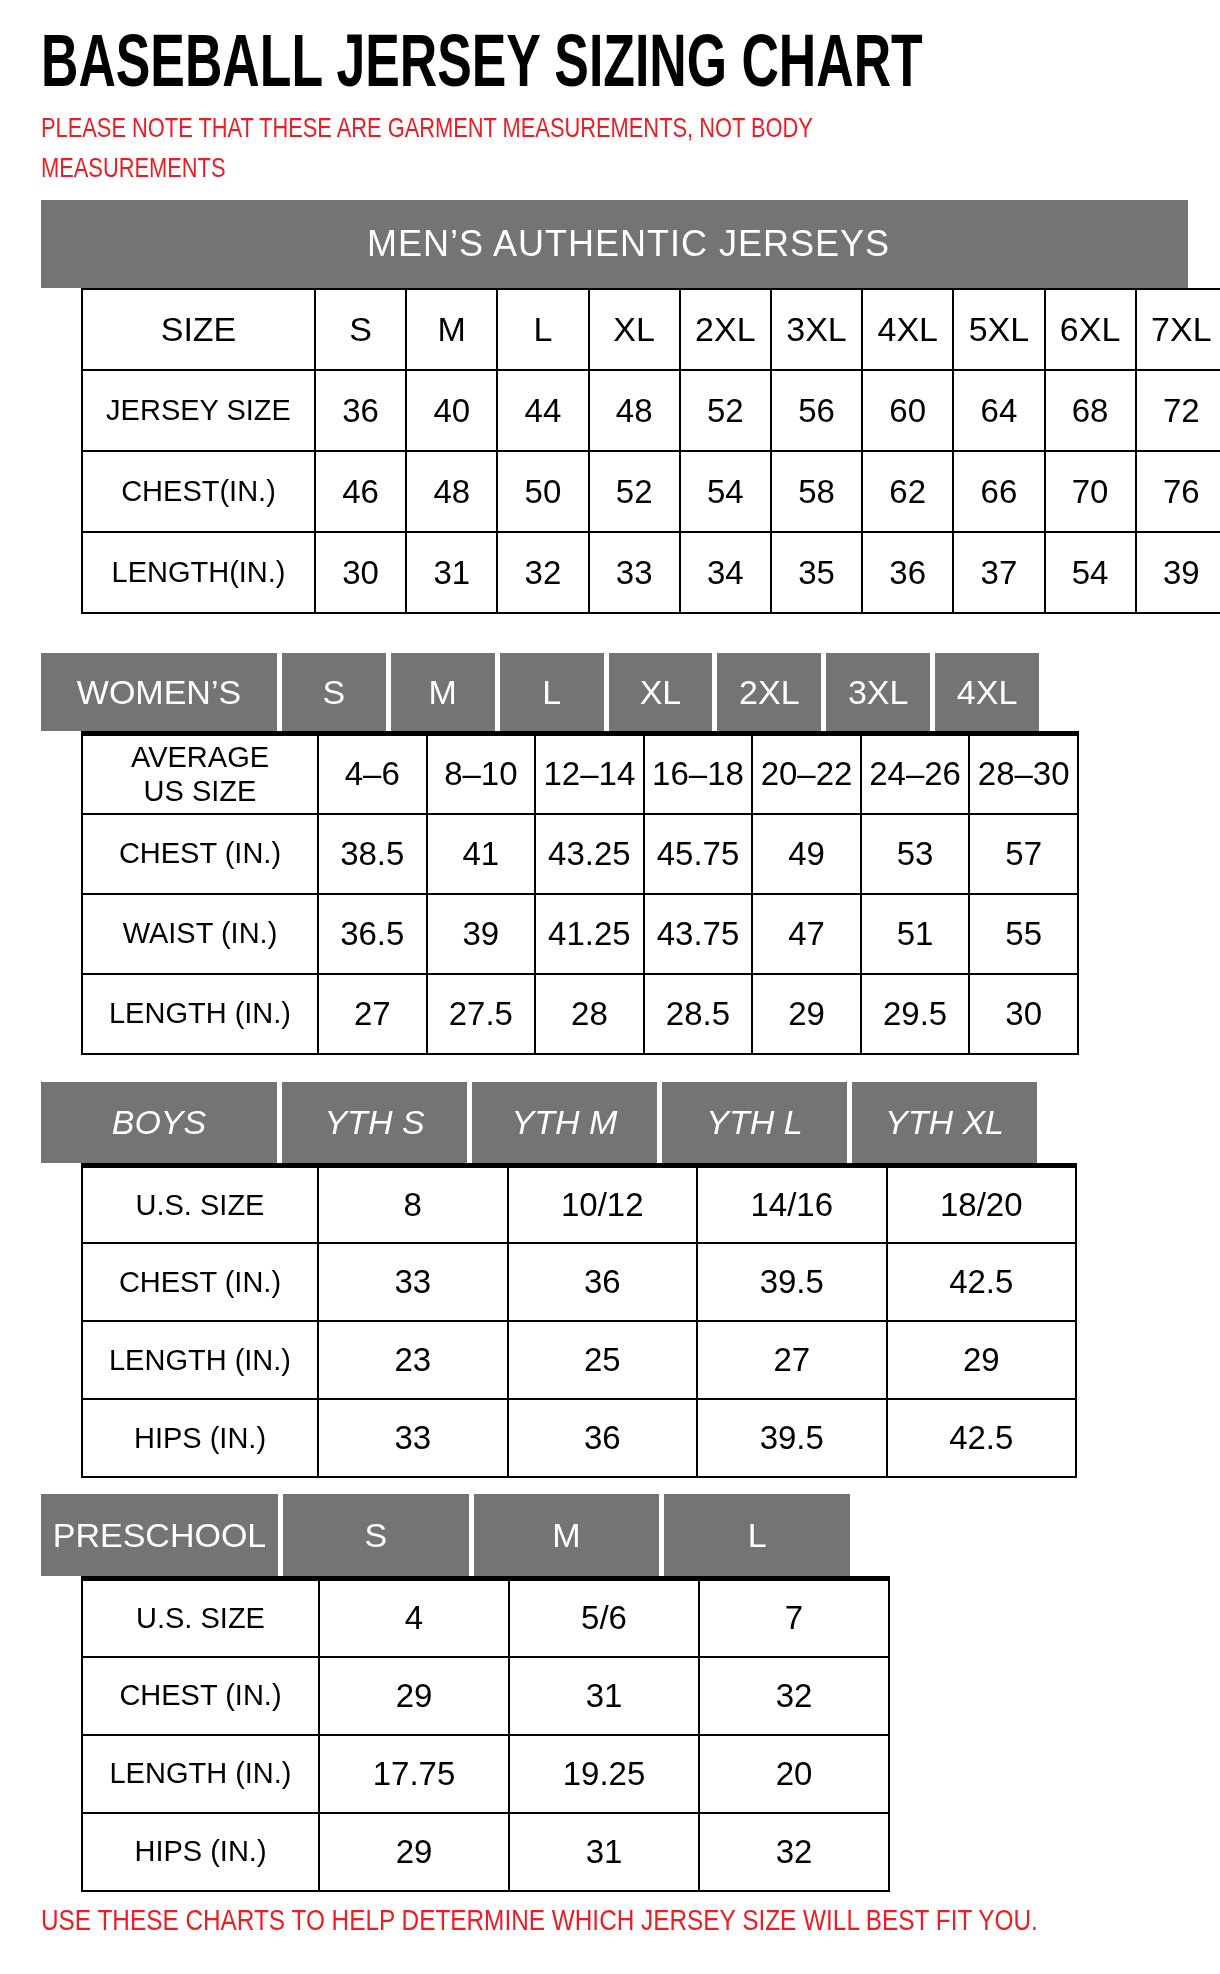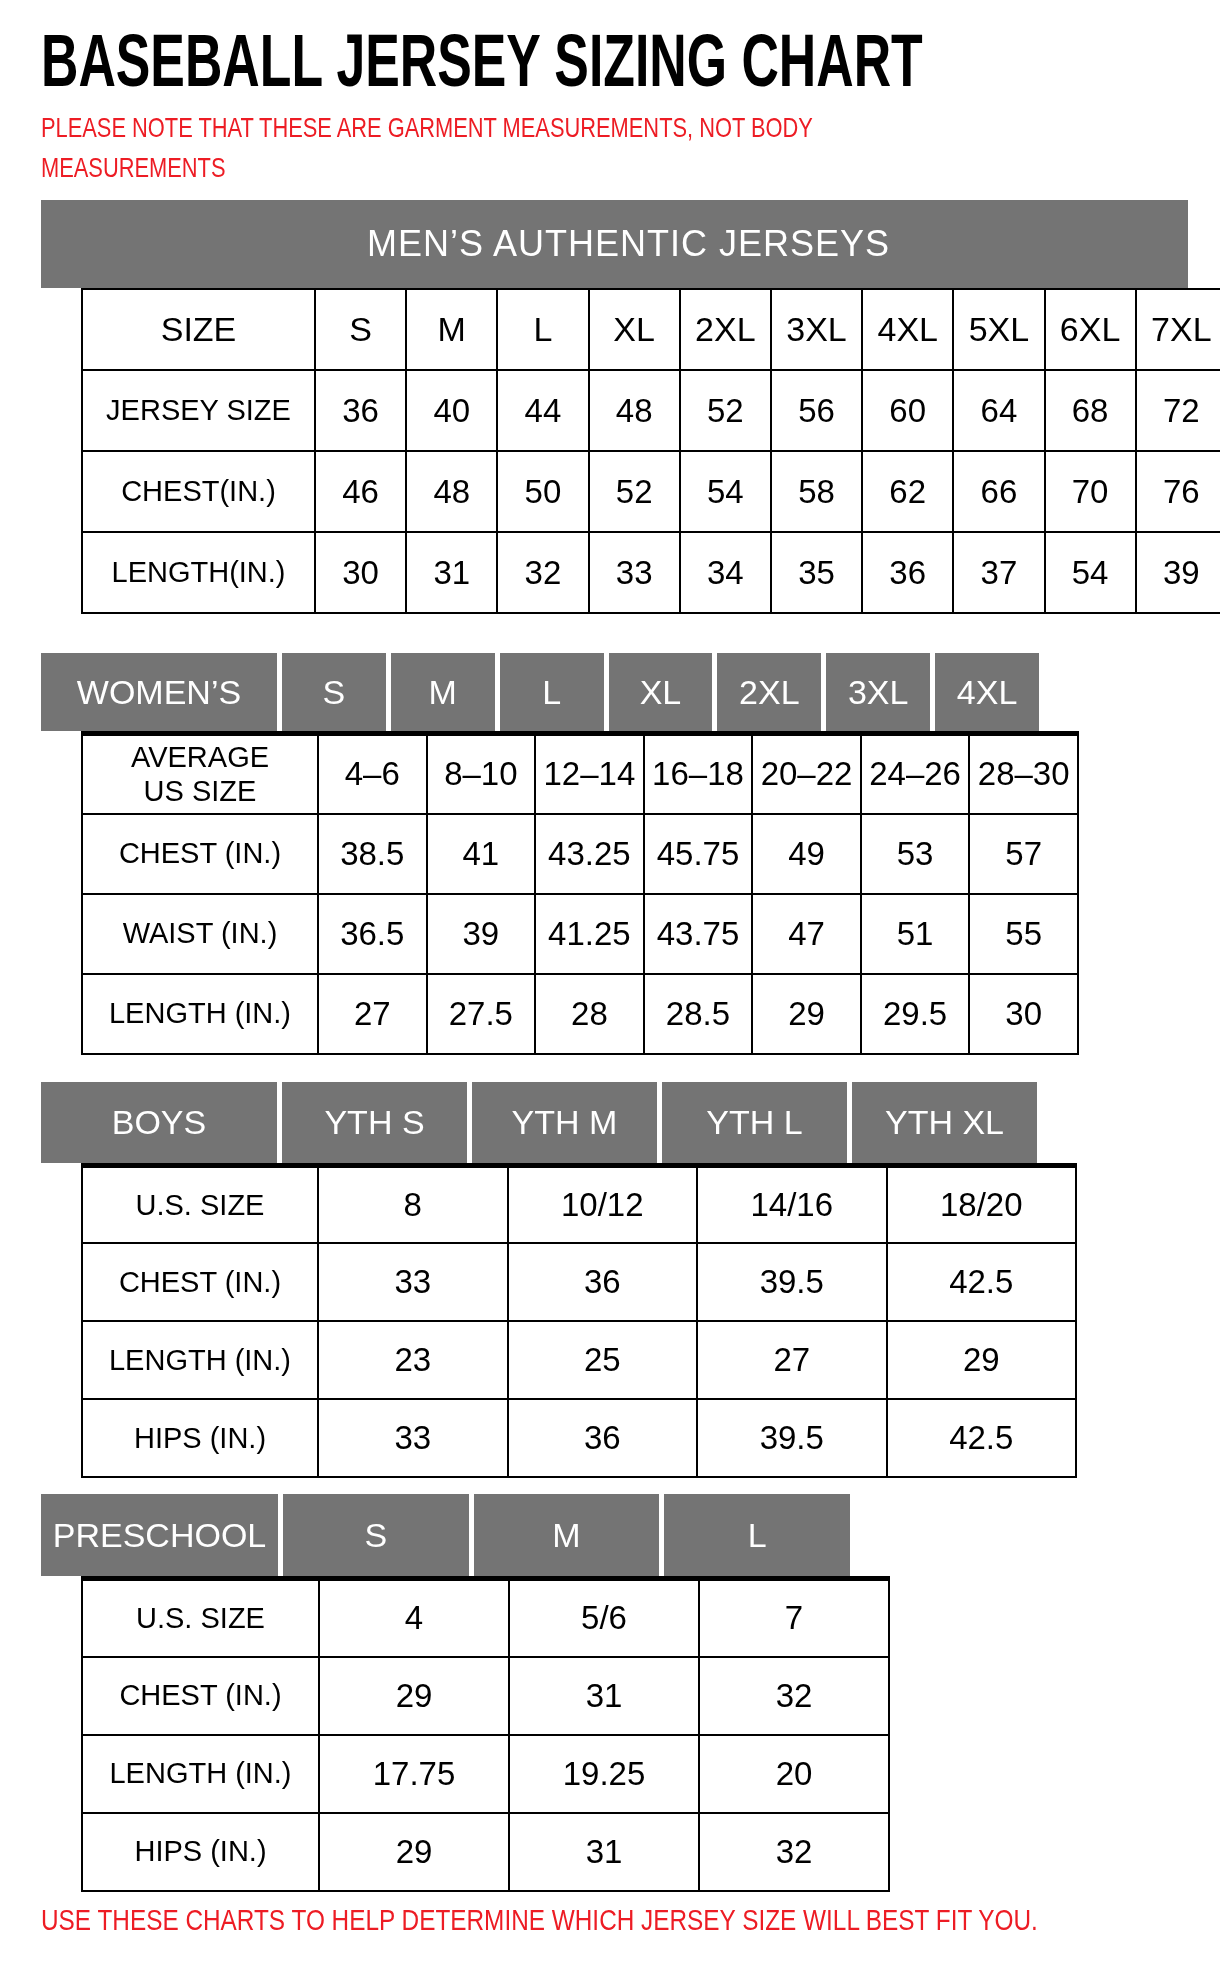--- a/index.html
+++ b/index.html
@@ -30,21 +30,21 @@
     display:flex;align-items:center;justify-content:center;padding-left:28px;
   }
   .mens-band{width:1147px;height:88px;font-size:36px;margin-top:12px;letter-spacing:1px;}
 
   .band-grid{display:grid;column-gap:5px;}
   .bcell{
     background:var(--header-gray);color:#fff;font-size:34px;
     display:flex;align-items:center;justify-content:center;
   }
   .womens-band{grid-template-columns:236px repeat(7,1fr);width:998px;height:78px;margin-top:39px;}
-  .boys-band{grid-template-columns:236px repeat(4,1fr);width:996px;height:81px;margin-top:27px;}
+  .boys-band{grid-template-columns:236px repeat(4,1fr);width:996px;height:81px;margin-top:27px;font-style:italic;}
   .pre-band{grid-template-columns:237px repeat(3,1fr);width:809px;height:82px;margin-top:16px;text-align:center;}
 
   table.size-table{
     border-collapse:collapse;table-layout:fixed;
     border:2px solid var(--border-black);
     margin-left:40px;
   }
   table.size-table th,table.size-table td{
     border:2px solid var(--border-black);
     text-align:center;vertical-align:middle;padding:0;font-weight:400;

